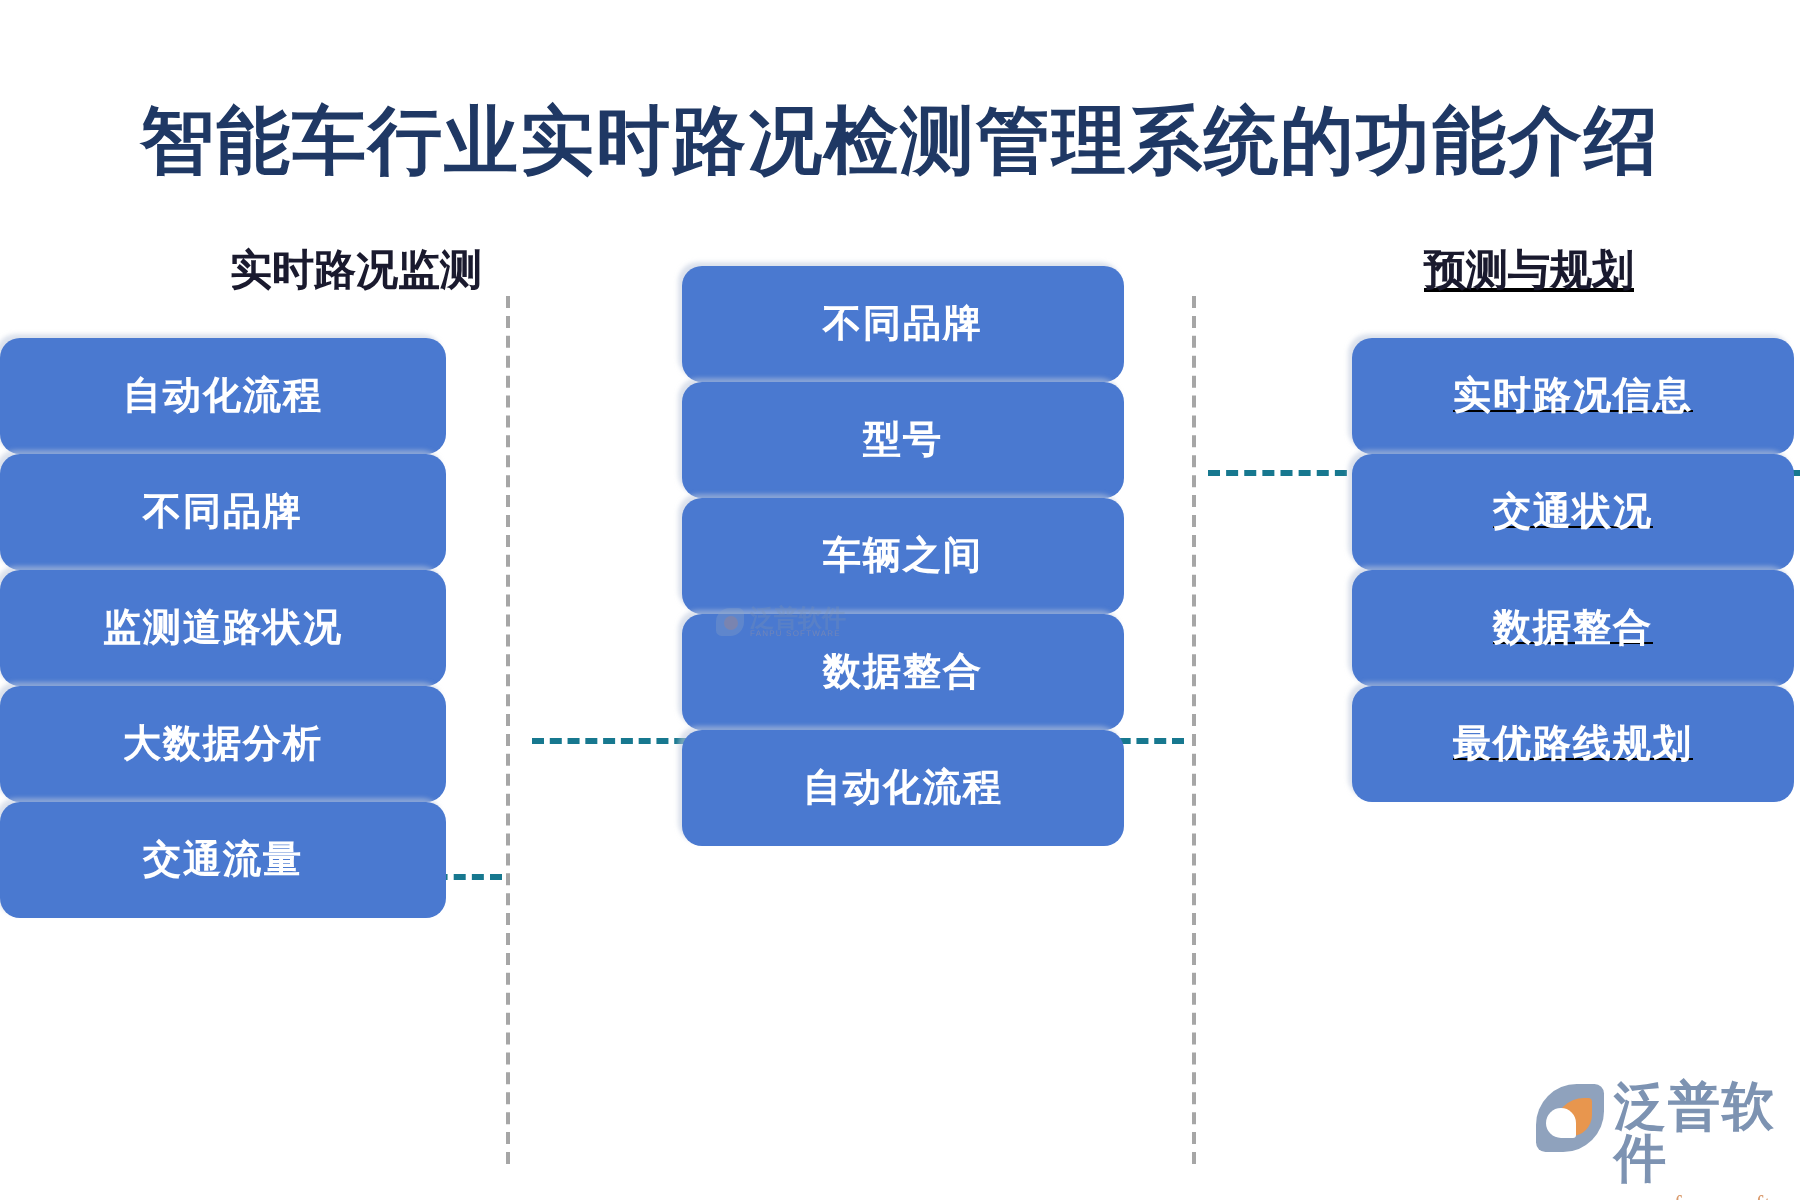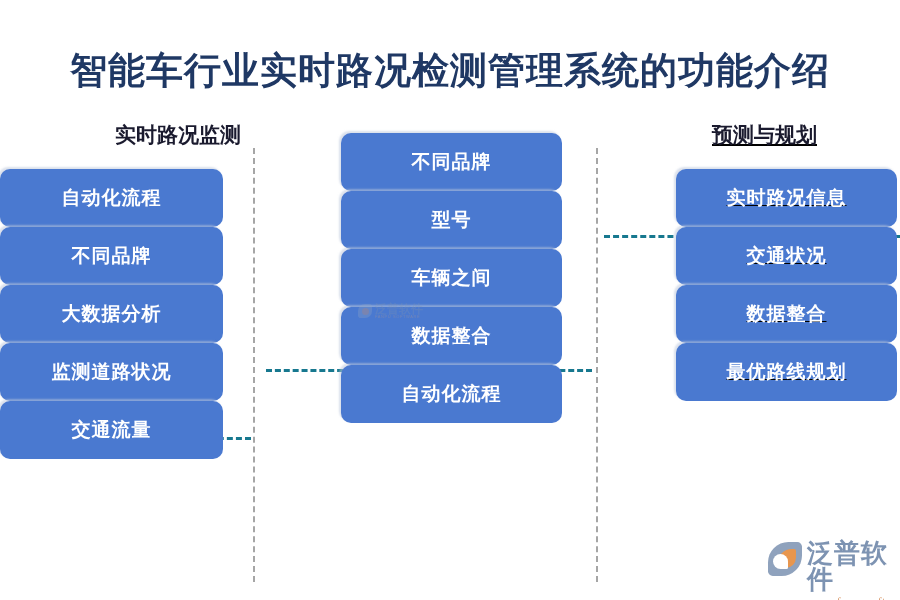--- a/index.html
+++ b/index.html
@@ -220,22 +220,22 @@
 
   <div class="h-divider h1"></div>
   <div class="h-divider h2"></div>
   <div class="h-divider h3"></div>
 
   <div class="column c1">
     <div class="col-header">实时路况监测</div>
     <div class="card-list">
       <div class="card">自动化流程</div>
       <div class="card">不同品牌</div>
+      <div class="card">监测道路状况</div>
       <div class="card">大数据分析</div>
-      <div class="card">监测道路状况</div>
       <div class="card">交通流量</div>
     </div>
   </div>
 
   <div class="column c2">
     <div class="card-list">
       <div class="card">不同品牌</div>
       <div class="card">型号</div>
       <div class="card">车辆之间</div>
       <div class="card">数据整合</div>

